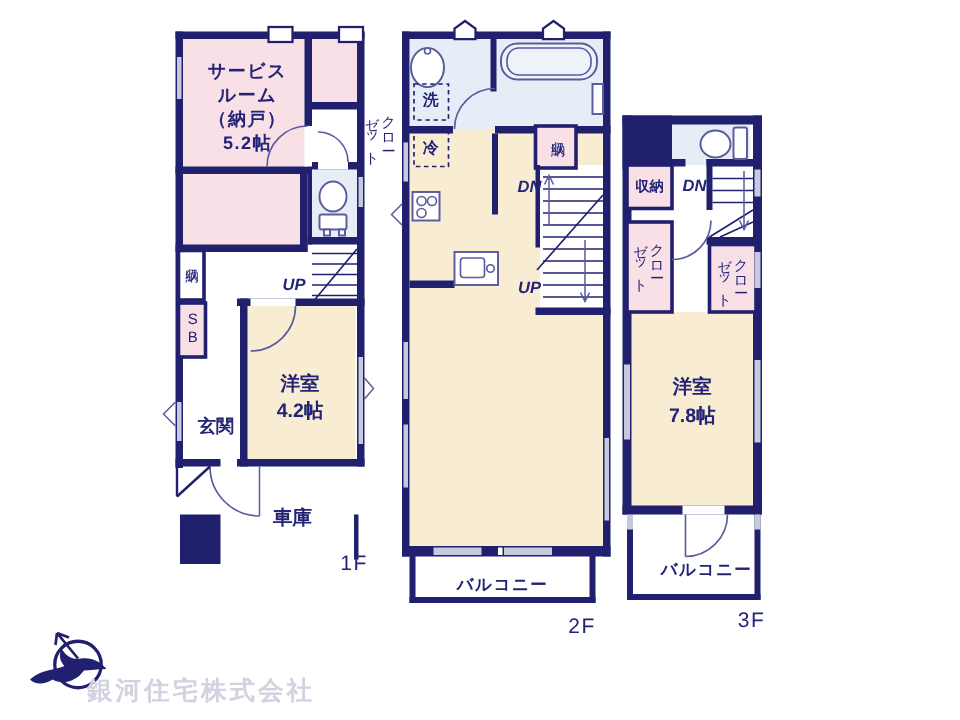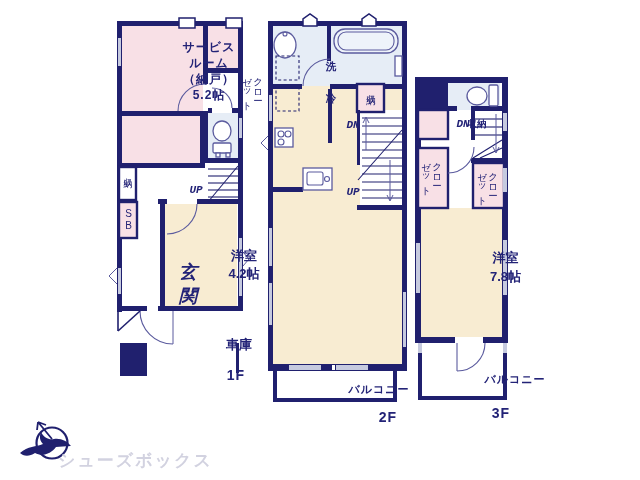--- a/index.html
+++ b/index.html
@@ -14,23 +14,23 @@
   .arc{fill:none;stroke:var(--fixline);stroke-width:1.1;}
   .tread{stroke:var(--wall);stroke-width:1.1;}
   .thin{fill:none;stroke:var(--wall);stroke-width:1.6;}
   .thinlt{fill:none;stroke:var(--fixline);stroke-width:1;}
   .dash{fill:none;stroke:var(--wall);stroke-width:1.1;stroke-dasharray:3 2.4;}
   .outline{stroke:var(--wall);stroke-width:2.4;}
   .lbl{position:absolute;color:var(--ink);white-space:pre-line;text-align:center;}
   .vlbl{position:absolute;color:var(--ink);writing-mode:vertical-rl;text-orientation:mixed;
         letter-spacing:1px;}
   .vlbl.upright{text-orientation:upright;}
-  .rm{font-weight:700;margin-left:44px;}
-  .flr{font-weight:700;font-size:14px;letter-spacing:1px;}
-  .updn{font-family:Liberation Mono, monospace;font-style:italic;
+  .rm{font-weight:700;}
+  .flr{font-weight:400;font-size:14px;letter-spacing:1px;}
+  .updn{font-family:Liberation Sans, sans-serif;font-style:italic;
         font-weight:700;font-size:11px;}
   #company{position:absolute;left:58px;top:449px;font-size:17px;font-weight:700;
            letter-spacing:2px;color:var(--logotext);white-space:nowrap;}
   #sb-note{position:absolute;left:497px;top:413px;font-size:10.5px;font-weight:700;
            color:var(--ink);white-space:nowrap;}
 </style>
 </head>
 <body>
 
 <div id="stage">
@@ -238,21 +238,21 @@
   </g>
 </svg>
 
 <div class="lbl rm" style="left:126px;top:39px;width:78px;font-size:12px;line-height:16px;letter-spacing:1px;">サービス
 ルーム
 （納戸）
 5.2帖</div>
 <div class="vlbl" style="left:242px;top:71px;height:36px;font-size:9.5px;line-height:11px;">クローゼット</div>
 <div class="vlbl" style="left:122px;top:171px;height:26px;font-size:9px;line-height:12px;">収納</div>
 <div class="vlbl upright" style="left:122px;top:208px;height:26px;font-size:10px;line-height:13px;">SB</div>
-<div class="lbl rm" style="left:127px;top:260px;width:34px;font-size:18px;font-style:italic;">玄関</div>
+<div class="lbl rm" style="left:127px;top:276px;width:34px;font-size:12px;">玄関</div>
 <div class="lbl rm" style="left:163px;top:247px;width:74px;font-size:13px;line-height:18px;">洋室
 4.2帖</div>
 <div class="lbl rm" style="left:177px;top:336px;width:36px;font-size:13px;">車庫</div>
 <div class="lbl updn" style="left:185px;top:184px;width:22px;">UP</div>
 <div class="lbl flr" style="left:222px;top:367px;width:28px;">1F</div>
 
 <div class="lbl rm" style="left:279px;top:60px;width:16px;font-size:10.5px;">洗</div>
 <div class="lbl rm" style="left:279px;top:92px;width:16px;font-size:10.5px;">冷</div>
 <div class="vlbl" style="left:365px;top:87px;height:24px;font-size:9.5px;line-height:12px;">収納</div>
 <div class="lbl updn" style="left:342px;top:119px;width:22px;">DN</div>
@@ -262,15 +262,15 @@
 
 <div class="lbl rm" style="left:419px;top:118px;width:28px;font-size:9.5px;">収納</div>
 <div class="lbl updn" style="left:452px;top:118px;width:22px;">DN</div>
 <div class="vlbl" style="left:421px;top:156px;height:36px;font-size:9.5px;line-height:11px;">クローゼット</div>
 <div class="vlbl" style="left:477px;top:166px;height:36px;font-size:9.5px;line-height:11px;">クローゼット</div>
 <div class="lbl rm" style="left:420px;top:248px;width:83px;font-size:13px;line-height:19px;">洋室
 7.8帖</div>
 <div class="lbl rm" style="left:436px;top:372px;width:70px;font-size:11px;letter-spacing:1px;">バルコニー</div>
 <div class="lbl flr" style="left:487px;top:405px;width:28px;">3F</div>
 
-<div id="company">シューズボックス</div>
+<div id="company">銀河住宅株式会社</div>
 
 </div>
 
 </body></html>

